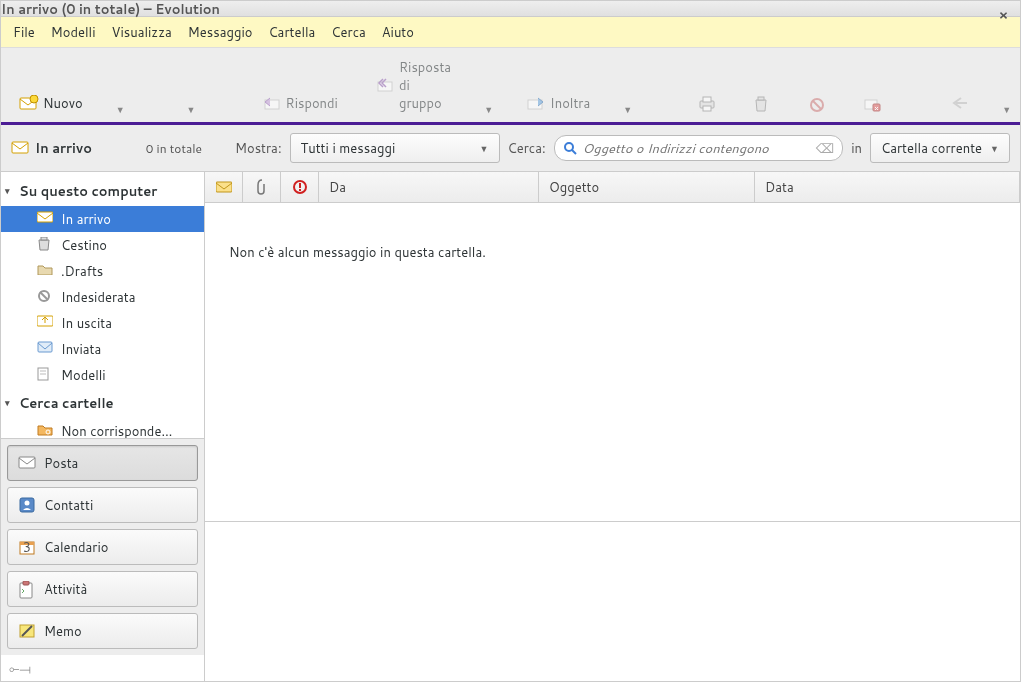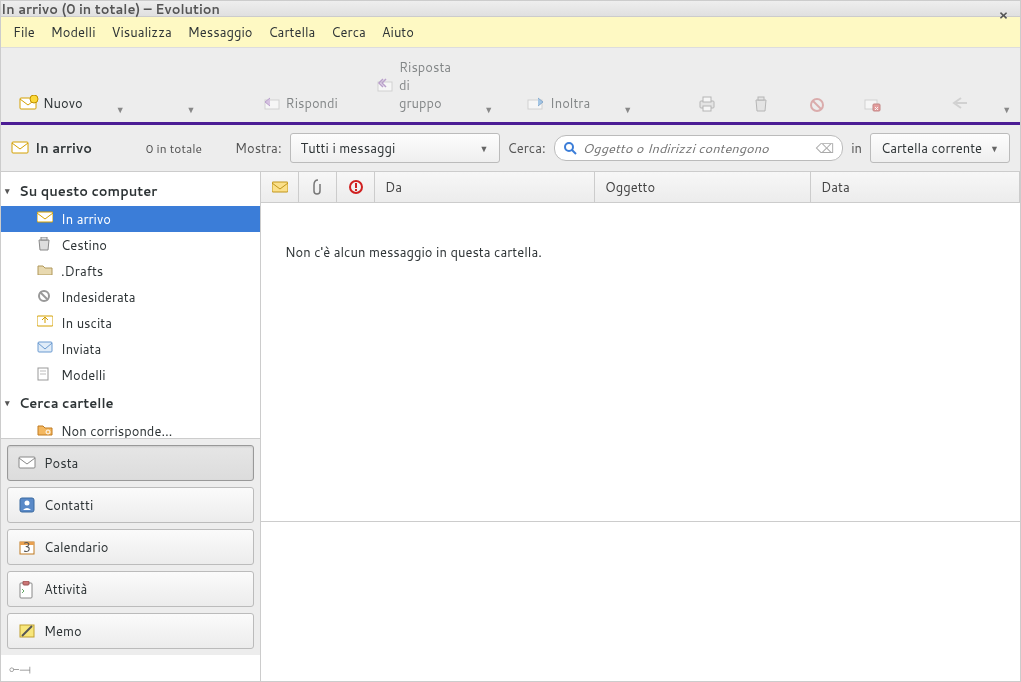--- a/index.html
+++ b/index.html
@@ -17,21 +17,21 @@
 .icon { display: inline-block; width: 18px; height: 16px; }
 .searchrow { display: flex; align-items: center; gap: 8px; padding: 8px 10px; background: #ededed; border-bottom: 1px solid #ccc; }
 .folderlabel { display: flex; align-items: center; gap: 6px; font-weight: bold; }
 .count { font-weight: normal; color: #555; font-size: 12px; margin-left: auto; margin-right: 19px; }
 .left-head { display: flex; align-items: center; width: 216px; padding-right: 6px; }
 .combo, .searchscope { display: inline-flex; align-items: center; justify-content: space-between; background: linear-gradient(#fdfdfd,#efefef); border: 1px solid #bbb; border-radius: 3px; padding: 5px 10px; min-width: 180px; cursor: pointer; }
 .combo .arrow, .searchscope .arrow { font-size: 9px; color: #666; margin-left: 8px; }
 .searchinput { display: flex; align-items: center; flex: 1; background: #fff; border: 1px solid #bbb; border-radius: 12px; padding: 3px 8px; gap: 6px; }
 .searchinput input { border: none; outline: none; flex: 1; font-style: italic; color: #999; }
 .body { display: flex; flex: 1; min-height: 0; }
-.sidebar { width: 260px; border-right: 1px solid #ccc; display: flex; flex-direction: column; background: #fff; }
+.sidebar { width: 204px; border-right: 1px solid #ccc; display: flex; flex-direction: column; background: #fff; }
 .tree { flex: 1; overflow: auto; padding-top: 4px; }
 .treegroup { font-weight: bold; padding: 6px 8px 6px 18px; position: relative; cursor: pointer; }
 .treegroup::before { content: "▾"; position: absolute; left: 4px; font-size: 9px; color: #555; top: 8px; }
 .treeitem { display: flex; align-items: center; gap: 6px; padding: 4px 8px 4px 36px; cursor: pointer; }
 .treeitem.selected { background: #3b7dd8; color: #fff; }
 .treeitem.selected * { color: #fff; }
 .switcher { border-top: 1px solid #ccc; padding: 6px; display: flex; flex-direction: column; gap: 6px; background: #ededed; text-align: right; }
 .swbtn { display: flex; align-items: center; gap: 8px; padding: 8px 10px; border: 1px solid #bbb; border-radius: 3px; background: linear-gradient(#fbfbfb,#ececec); cursor: pointer; }
 .swbtn.active { background: linear-gradient(#e6e6e6,#dcdcdc); border-color: #999; box-shadow: inset 0 1px 2px rgba(0,0,0,0.12); }
 .grip { padding: 4px 8px; color: #888; }

